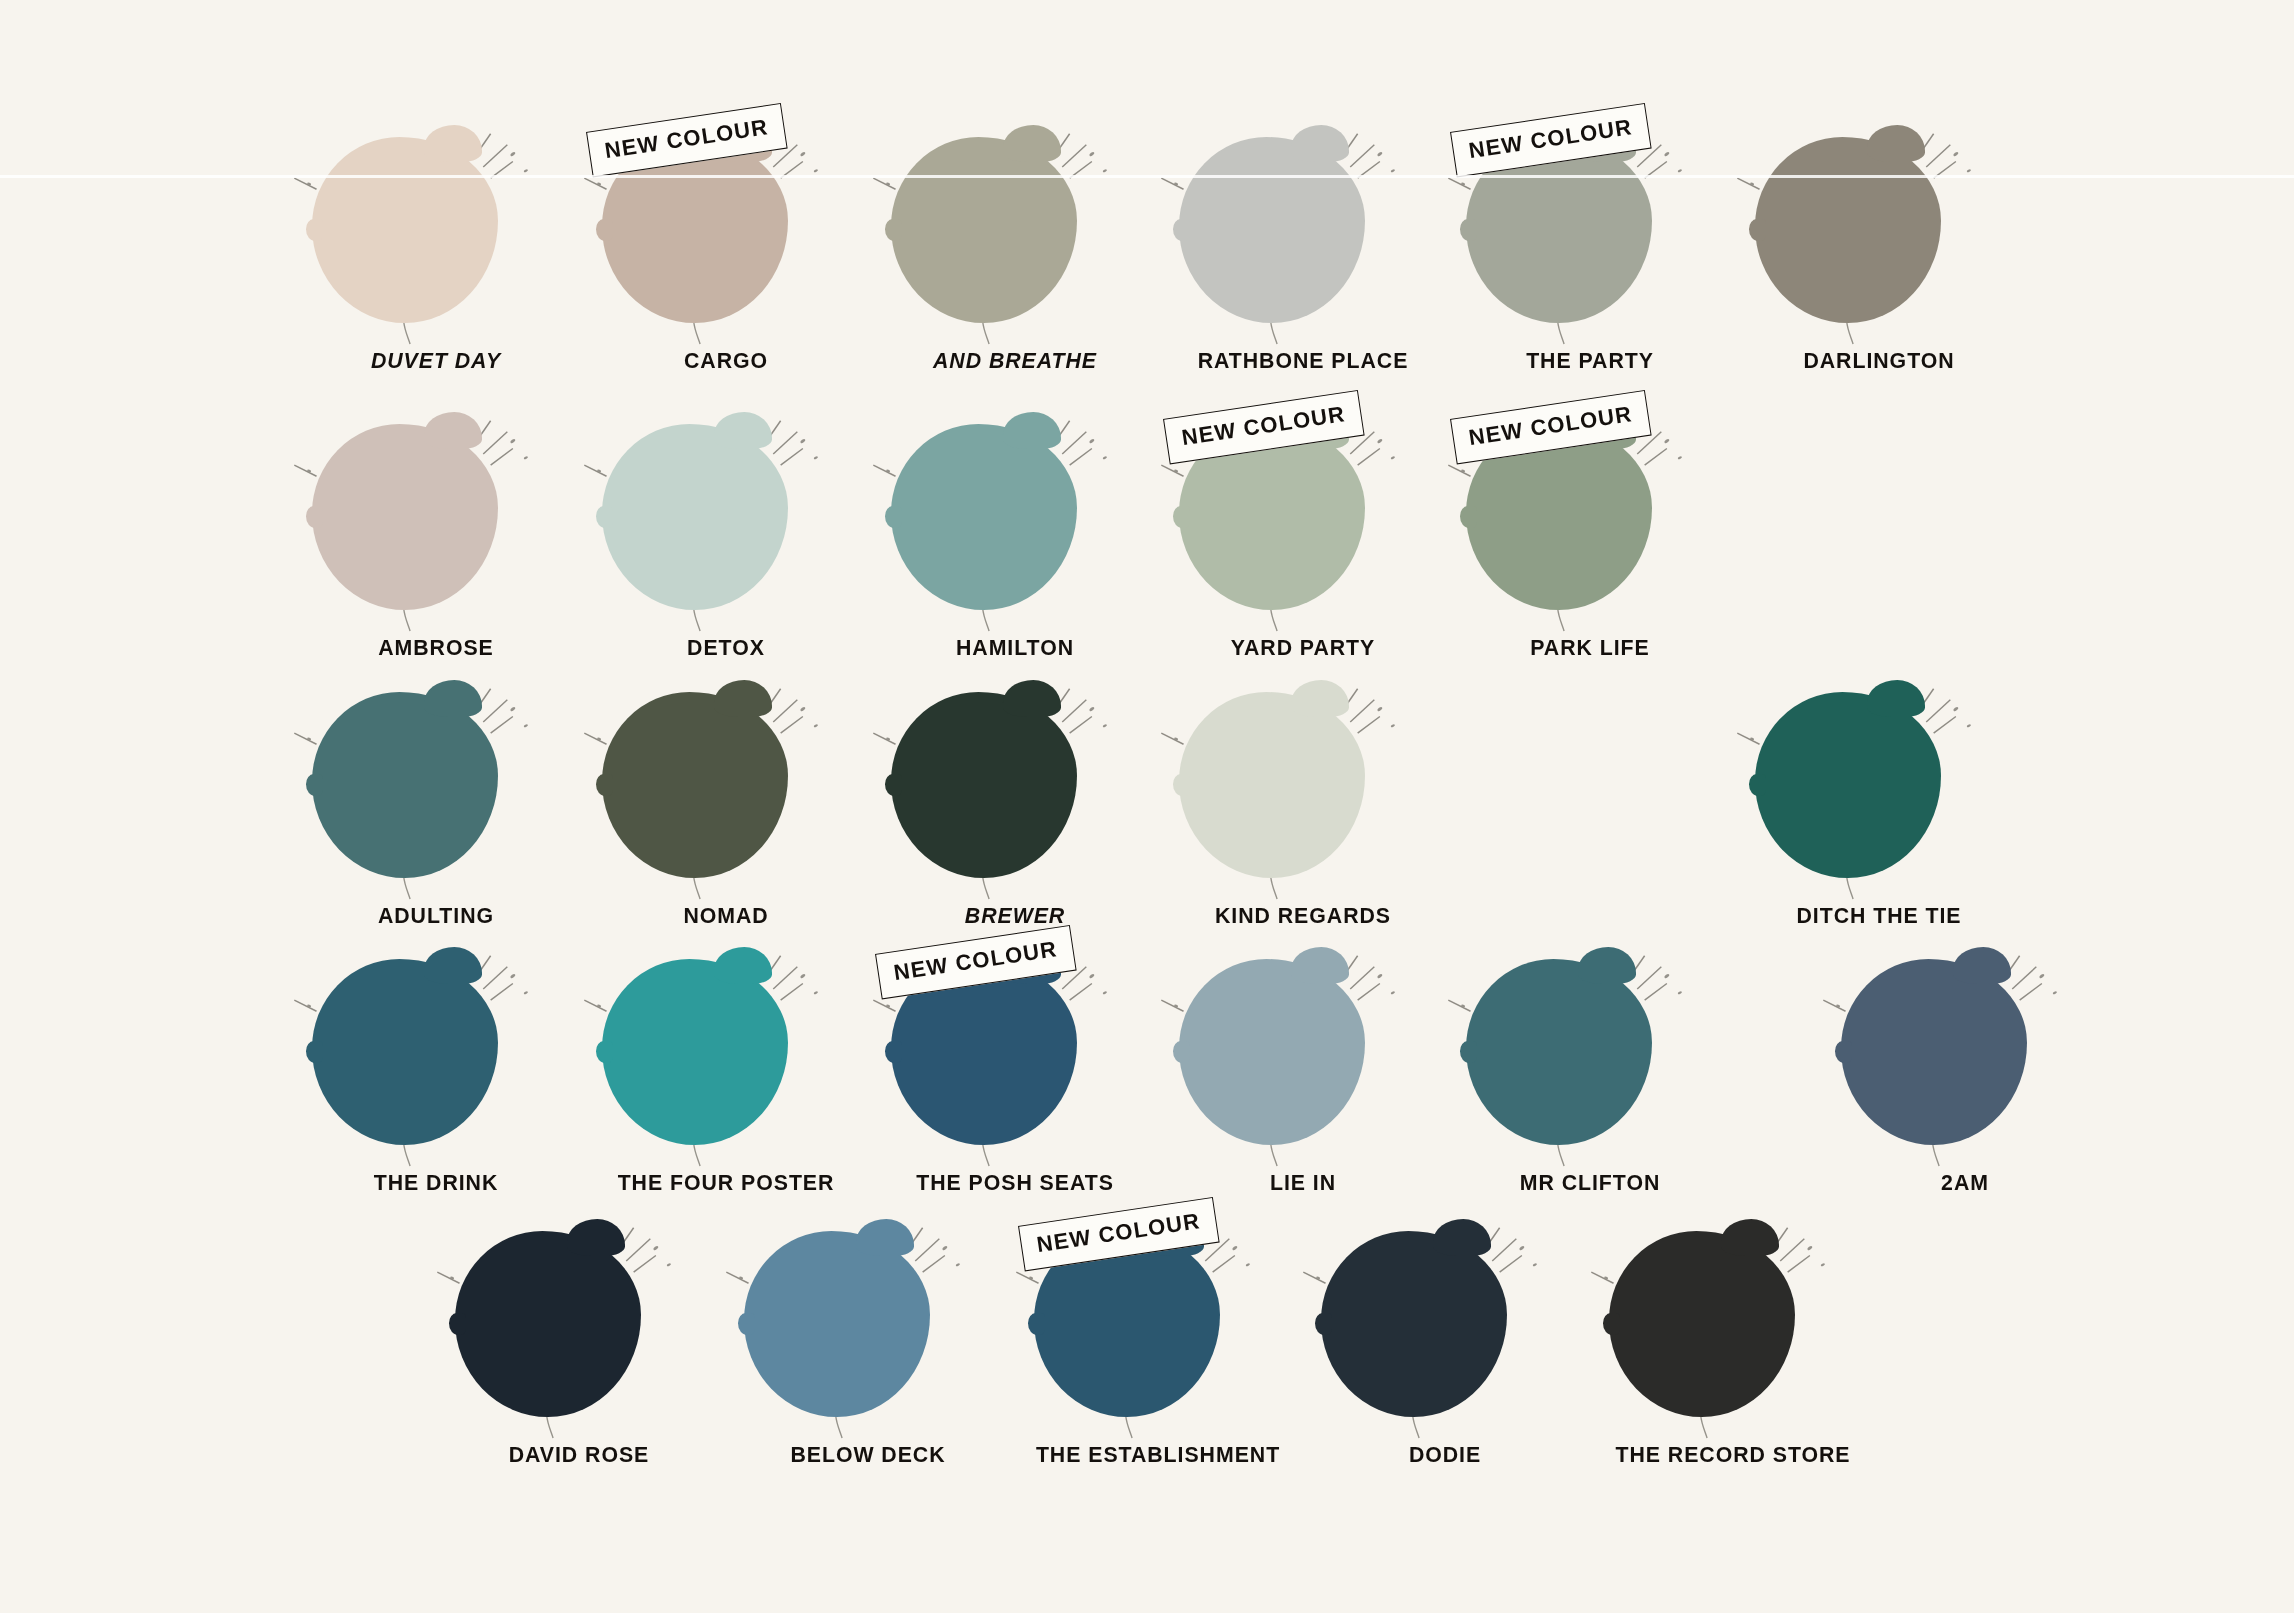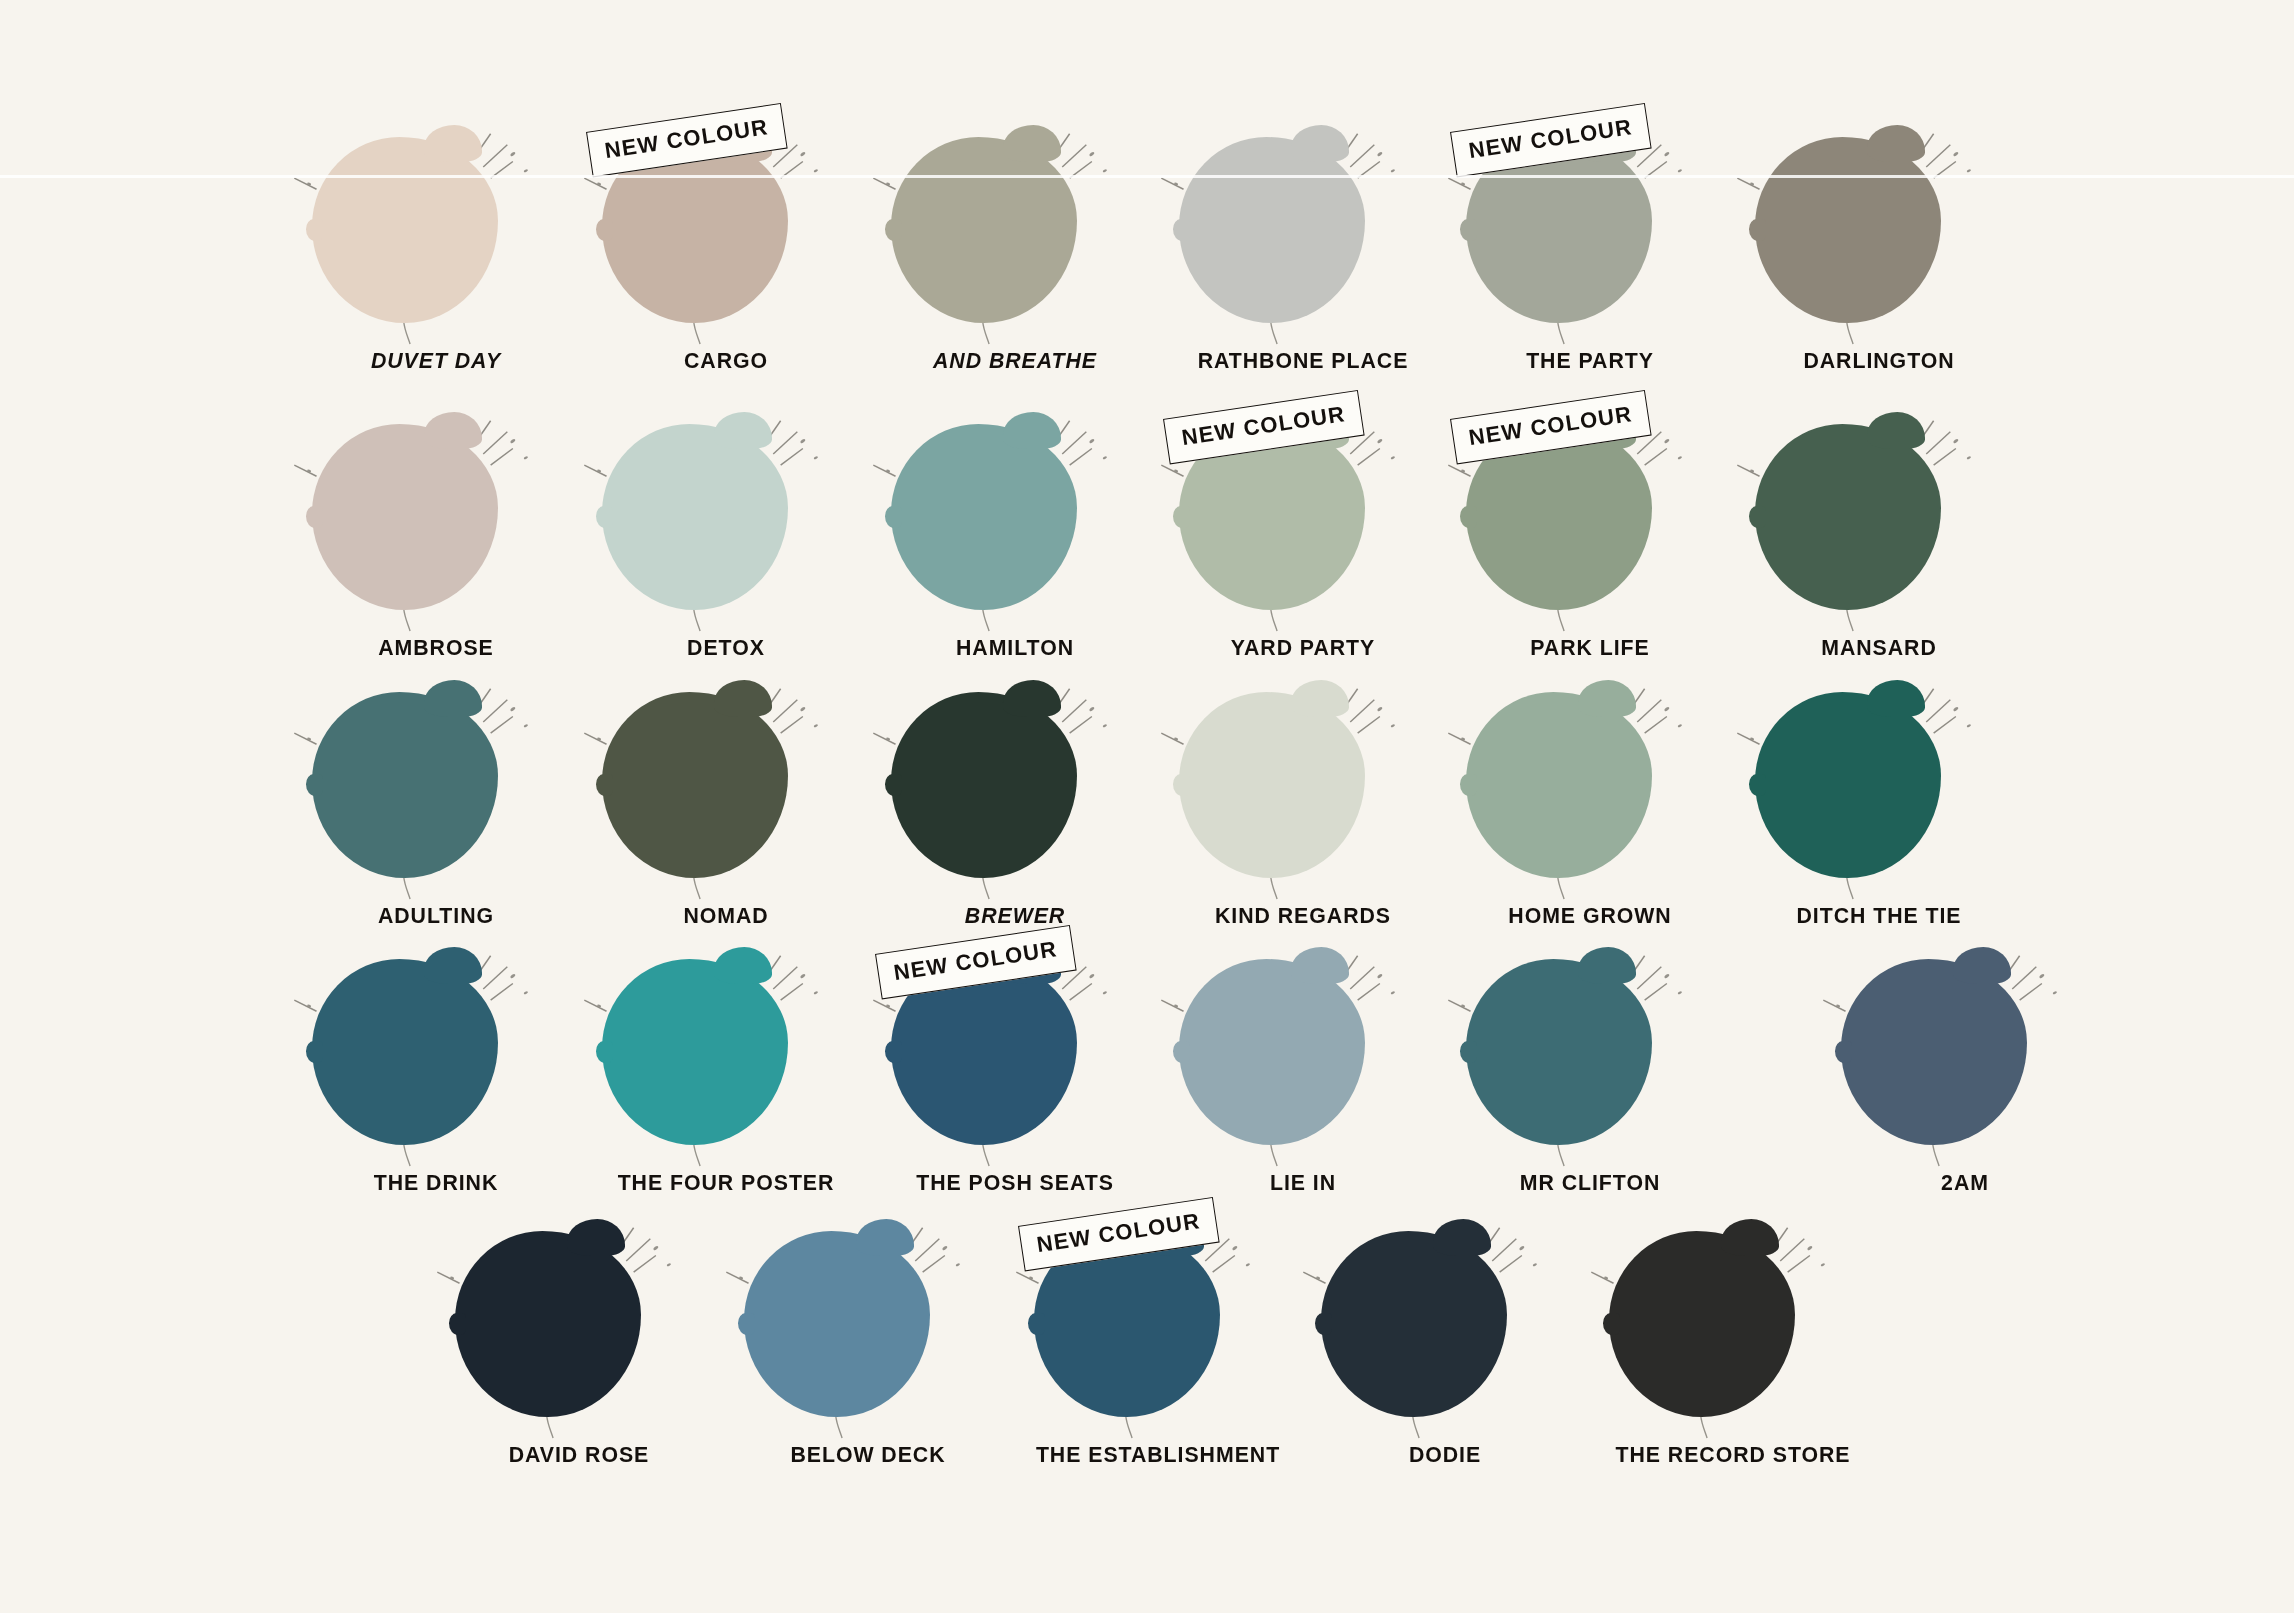--- a/index.html
+++ b/index.html
@@ -364,42 +364,20 @@
       <ellipse cx="172" cy="12" rx="2" ry="1.2"></ellipse>
       <ellipse cx="18" cy="58" rx="2.2" ry="1.2" transform="rotate(20 18 58)"></ellipse>
     </g>
     <path d="M120 206 C121 216, 124 222, 127 231" stroke="#7d7a72" stroke-width="1.5" fill="none" opacity="0.8"></path>
   </svg>
         <div class="blob" style="background: rgb(142, 158, 135);"></div>
         <div class="new-tag">NEW COLOUR</div>
       </div>
       <div class="swatch-label">PARK LIFE</div>
     </div>
-    <div class="swatch-cell" style="left: 1735px; top: 417px;">
-      <div class="blob-wrap">
-  <svg class="splatter" viewBox="0 0 310 230">
-    <g stroke="#6d6a62" stroke-width="1.6" fill="none" opacity="0.75">
-      <path d="M26 64 L2 52"></path>
-      <path d="M196 30 L214 4"></path>
-      <path d="M206 40 L232 16"></path>
-      <path d="M186 24 L190 2"></path>
-      <path d="M214 52 L238 34"></path>
-    </g>
-    <g fill="#6d6a62" opacity="0.7">
-      <ellipse cx="238" cy="26" rx="3" ry="1.6" transform="rotate(-35 238 26)"></ellipse>
-      <ellipse cx="252" cy="44" rx="2.4" ry="1.3" transform="rotate(-30 252 44)"></ellipse>
-      <ellipse cx="172" cy="12" rx="2" ry="1.2"></ellipse>
-      <ellipse cx="18" cy="58" rx="2.2" ry="1.2" transform="rotate(20 18 58)"></ellipse>
-    </g>
-    <path d="M120 206 C121 216, 124 222, 127 231" stroke="#7d7a72" stroke-width="1.5" fill="none" opacity="0.8"></path>
-  </svg>
-        <div class="blob" style="background: rgb(70, 96, 79);"></div>
-      </div>
-      <div class="swatch-label">MANSARD</div>
-    </div>
     <div class="swatch-cell" style="left: 292px; top: 685px;">
       <div class="blob-wrap">
   <svg class="splatter" viewBox="0 0 310 230">
     <g stroke="#6d6a62" stroke-width="1.6" fill="none" opacity="0.75">
       <path d="M26 64 L2 52"></path>
       <path d="M196 30 L214 4"></path>
       <path d="M206 40 L232 16"></path>
       <path d="M186 24 L190 2"></path>
       <path d="M214 52 L238 34"></path>
     </g>
@@ -473,42 +451,20 @@
       <ellipse cx="238" cy="26" rx="3" ry="1.6" transform="rotate(-35 238 26)"></ellipse>
       <ellipse cx="252" cy="44" rx="2.4" ry="1.3" transform="rotate(-30 252 44)"></ellipse>
       <ellipse cx="172" cy="12" rx="2" ry="1.2"></ellipse>
       <ellipse cx="18" cy="58" rx="2.2" ry="1.2" transform="rotate(20 18 58)"></ellipse>
     </g>
     <path d="M120 206 C121 216, 124 222, 127 231" stroke="#7d7a72" stroke-width="1.5" fill="none" opacity="0.8"></path>
   </svg>
         <div class="blob" style="background: rgb(216, 219, 207);"></div>
       </div>
       <div class="swatch-label">KIND REGARDS</div>
-    </div>
-    <div class="swatch-cell" style="left: 1446px; top: 685px;">
-      <div class="blob-wrap">
-  <svg class="splatter" viewBox="0 0 310 230">
-    <g stroke="#6d6a62" stroke-width="1.6" fill="none" opacity="0.75">
-      <path d="M26 64 L2 52"></path>
-      <path d="M196 30 L214 4"></path>
-      <path d="M206 40 L232 16"></path>
-      <path d="M186 24 L190 2"></path>
-      <path d="M214 52 L238 34"></path>
-    </g>
-    <g fill="#6d6a62" opacity="0.7">
-      <ellipse cx="238" cy="26" rx="3" ry="1.6" transform="rotate(-35 238 26)"></ellipse>
-      <ellipse cx="252" cy="44" rx="2.4" ry="1.3" transform="rotate(-30 252 44)"></ellipse>
-      <ellipse cx="172" cy="12" rx="2" ry="1.2"></ellipse>
-      <ellipse cx="18" cy="58" rx="2.2" ry="1.2" transform="rotate(20 18 58)"></ellipse>
-    </g>
-    <path d="M120 206 C121 216, 124 222, 127 231" stroke="#7d7a72" stroke-width="1.5" fill="none" opacity="0.8"></path>
-  </svg>
-        <div class="blob" style="background: rgb(151, 174, 156);"></div>
-      </div>
-      <div class="swatch-label">HOME GROWN</div>
     </div>
     <div class="swatch-cell" style="left: 1735px; top: 685px;">
       <div class="blob-wrap">
   <svg class="splatter" viewBox="0 0 310 230">
     <g stroke="#6d6a62" stroke-width="1.6" fill="none" opacity="0.75">
       <path d="M26 64 L2 52"></path>
       <path d="M196 30 L214 4"></path>
       <path d="M206 40 L232 16"></path>
       <path d="M186 24 L190 2"></path>
       <path d="M214 52 L238 34"></path>

